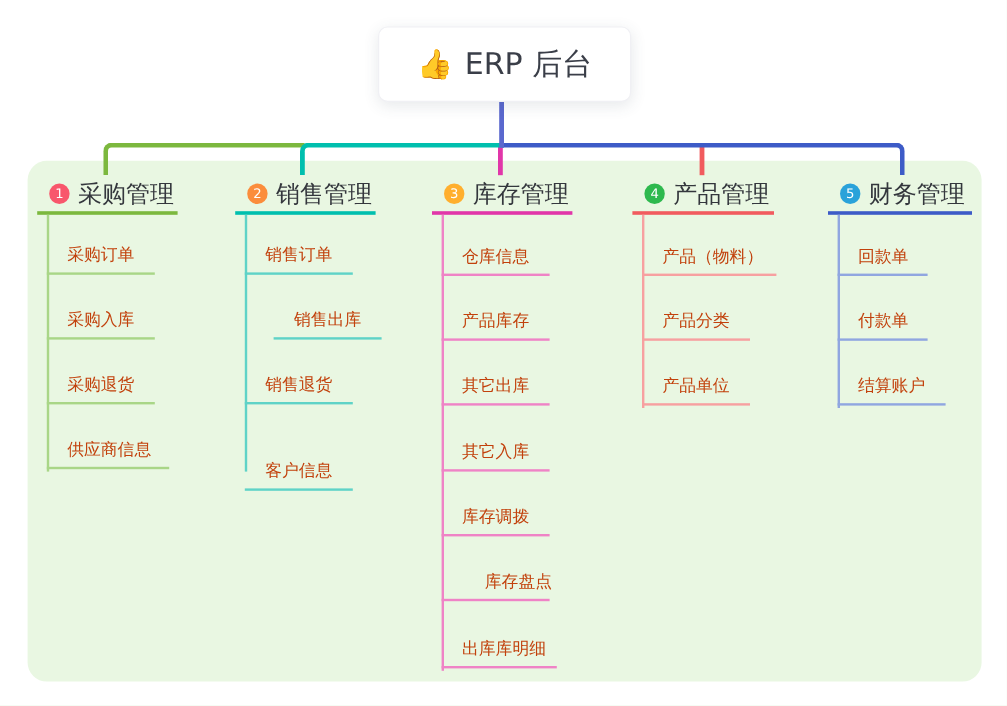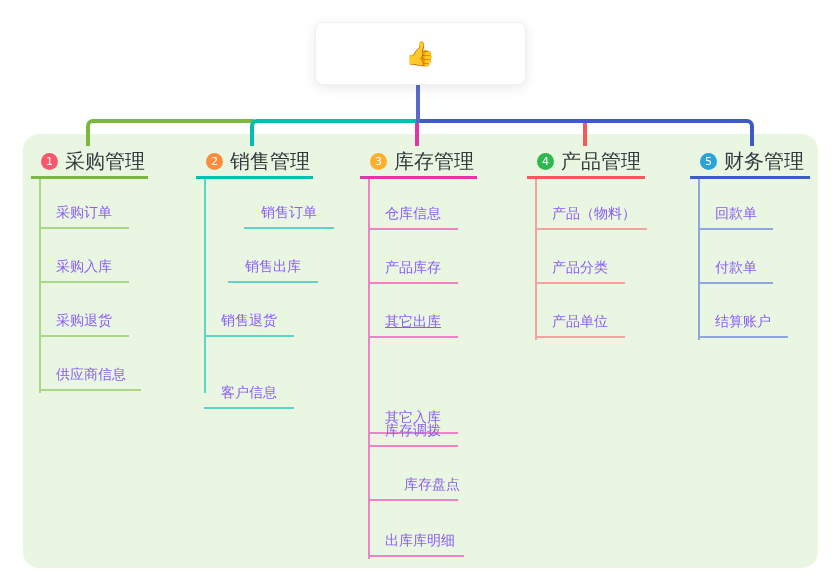--- a/index.html
+++ b/index.html
@@ -29,68 +29,69 @@
     display:flex;align-items:center;gap:7px;padding-left:10px;cursor:pointer;
   }
   .badge{
     width:17px;height:17px;border-radius:50%;color:#fff;font-size:11px;line-height:1;
     display:flex;align-items:center;justify-content:center;flex:0 0 17px;
   }
   .branch-title{font-size:20px;color:#34373d;white-space:nowrap;}
   .child{
     position:absolute;box-sizing:border-box;height:28px;border-bottom:2px solid;
     padding:0 0 5px 17px;display:flex;align-items:flex-end;
-    font-size:14px;color:#8b5cf6;white-space:nowrap;cursor:pointer;
+    font-size:14px;color:#c2410c;white-space:nowrap;cursor:pointer;
   }
 </style>
 </head>
 <body>
 
 <div class="panel" style="background-color: rgb(233, 247, 226);"></div>
 
 <div class="vline" style="left: 415px; top: 122px; height: 24px; background-color: rgb(225, 54, 169);"></div>
 <div class="vline" style="left: 583px; top: 121px; height: 25px; background-color: rgb(241, 91, 94);"></div>
 <div class="elbow-l" style="left: 86px; top: 119px; width: 168px; height: 27px; border-color: rgb(124, 184, 62);"></div>
 <div class="elbow-l" style="left: 250px; top: 119px; width: 170px; height: 27px; border-color: rgb(0, 191, 174);"></div>
 <div class="elbow-r" style="left: 418px; top: 119px; width: 336px; height: 27px; border-color: rgb(61, 91, 199);"></div>
 <div class="vline" style="left: 416px; top: 83px; height: 40px; background-color: rgb(90, 104, 206);"></div>
 
 <div class="root-node">
   <span class="root-icon">👍</span>
+  <span>ERP 后台</span>
 </div>
 
 <div class="branch-header" style="left: 31px; top: 147px; width: 117px; border-bottom-color: rgb(124, 184, 62);">
   <span class="badge" style="background-color: rgb(248, 87, 108);">1</span>
   <span class="branch-title">采购管理</span>
 </div>
 <div class="trunk" style="left: 39px; top: 179px; height: 214px; background-color: rgb(169, 214, 135);"></div>
 <div class="child" style="left: 39px; top: 201px; width: 90px; border-bottom-color: rgb(169, 214, 135);">采购订单</div>
 <div class="child" style="left: 39px; top: 255px; width: 90px; border-bottom-color: rgb(169, 214, 135);">采购入库</div>
 <div class="child" style="left: 39px; top: 309px; width: 90px; border-bottom-color: rgb(169, 214, 135);">采购退货</div>
 <div class="child" style="left: 39px; top: 363px; width: 102px; border-bottom-color: rgb(169, 214, 135);">供应商信息</div>
 
 <div class="branch-header" style="left: 196px; top: 147px; width: 117px; border-bottom-color: rgb(0, 191, 174);">
   <span class="badge" style="background-color: rgb(251, 141, 60);">2</span>
   <span class="branch-title">销售管理</span>
 </div>
 <div class="trunk" style="left: 204px; top: 179px; height: 214px; background-color: rgb(95, 211, 199);"></div>
-<div class="child" style="left: 204px; top: 201px; width: 90px; border-bottom-color: rgb(95, 211, 199); margin-left: 40px;">销售订单</div>
+<div class="child" style="left: 204px; top: 201px; width: 90px; border-bottom-color: rgb(95, 211, 199);">销售订单</div>
 <div class="child" style="left: 204px; top: 255px; width: 90px; border-bottom-color: rgb(95, 211, 199); margin-left: 24px;">销售出库</div>
 <div class="child" style="left: 204px; top: 309px; width: 90px; border-bottom-color: rgb(95, 211, 199);">销售退货</div>
 <div class="child" style="left: 204px; top: 381px; width: 90px; border-bottom-color: rgb(95, 211, 199);">客户信息</div>
 
 <div class="branch-header" style="left: 360px; top: 147px; width: 117px; border-bottom-color: rgb(225, 54, 169);">
   <span class="badge" style="background-color: rgb(255, 175, 46);">3</span>
   <span class="branch-title">库存管理</span>
 </div>
 <div class="trunk" style="left: 368px; top: 179px; height: 380px; background-color: rgb(239, 131, 198);"></div>
 <div class="child" style="left: 368px; top: 202px; width: 90px; border-bottom-color: rgb(239, 131, 198);">仓库信息</div>
 <div class="child" style="left: 368px; top: 256px; width: 90px; border-bottom-color: rgb(239, 131, 198);">产品库存</div>
-<div class="child" style="left: 368px; top: 310px; width: 90px; border-bottom-color: rgb(239, 131, 198); text-decoration: underline;">其它出库</div>
-<div class="child" style="left: 368px; top: 365px; width: 90px; border-bottom-color: rgb(239, 131, 198); margin-top: 41px;">其它入库</div>
+<div class="child" style="left: 368px; top: 310px; width: 90px; border-bottom-color: rgb(239, 131, 198);">其它出库</div>
+<div class="child" style="left: 368px; top: 365px; width: 90px; border-bottom-color: rgb(239, 131, 198);">其它入库</div>
 <div class="child" style="left: 368px; top: 419px; width: 90px; border-bottom-color: rgb(239, 131, 198);">库存调拨</div>
 <div class="child" style="left: 368px; top: 473px; width: 90px; border-bottom-color: rgb(239, 131, 198); padding-left: 36px;">库存盘点</div>
 <div class="child" style="left: 368px; top: 529px; width: 96px; border-bottom-color: rgb(239, 131, 198);">出库库明细</div>
 
 <div class="branch-header" style="left: 527px; top: 147px; width: 118px; border-bottom-color: rgb(241, 91, 94);">
   <span class="badge" style="background-color: rgb(46, 185, 78);">4</span>
   <span class="branch-title">产品管理</span>
 </div>
 <div class="trunk" style="left: 535px; top: 179px; height: 161px; background-color: rgb(247, 160, 160);"></div>
 <div class="child" style="left: 535px; top: 202px; width: 112px; border-bottom-color: rgb(247, 160, 160);">产品（物料）</div>

